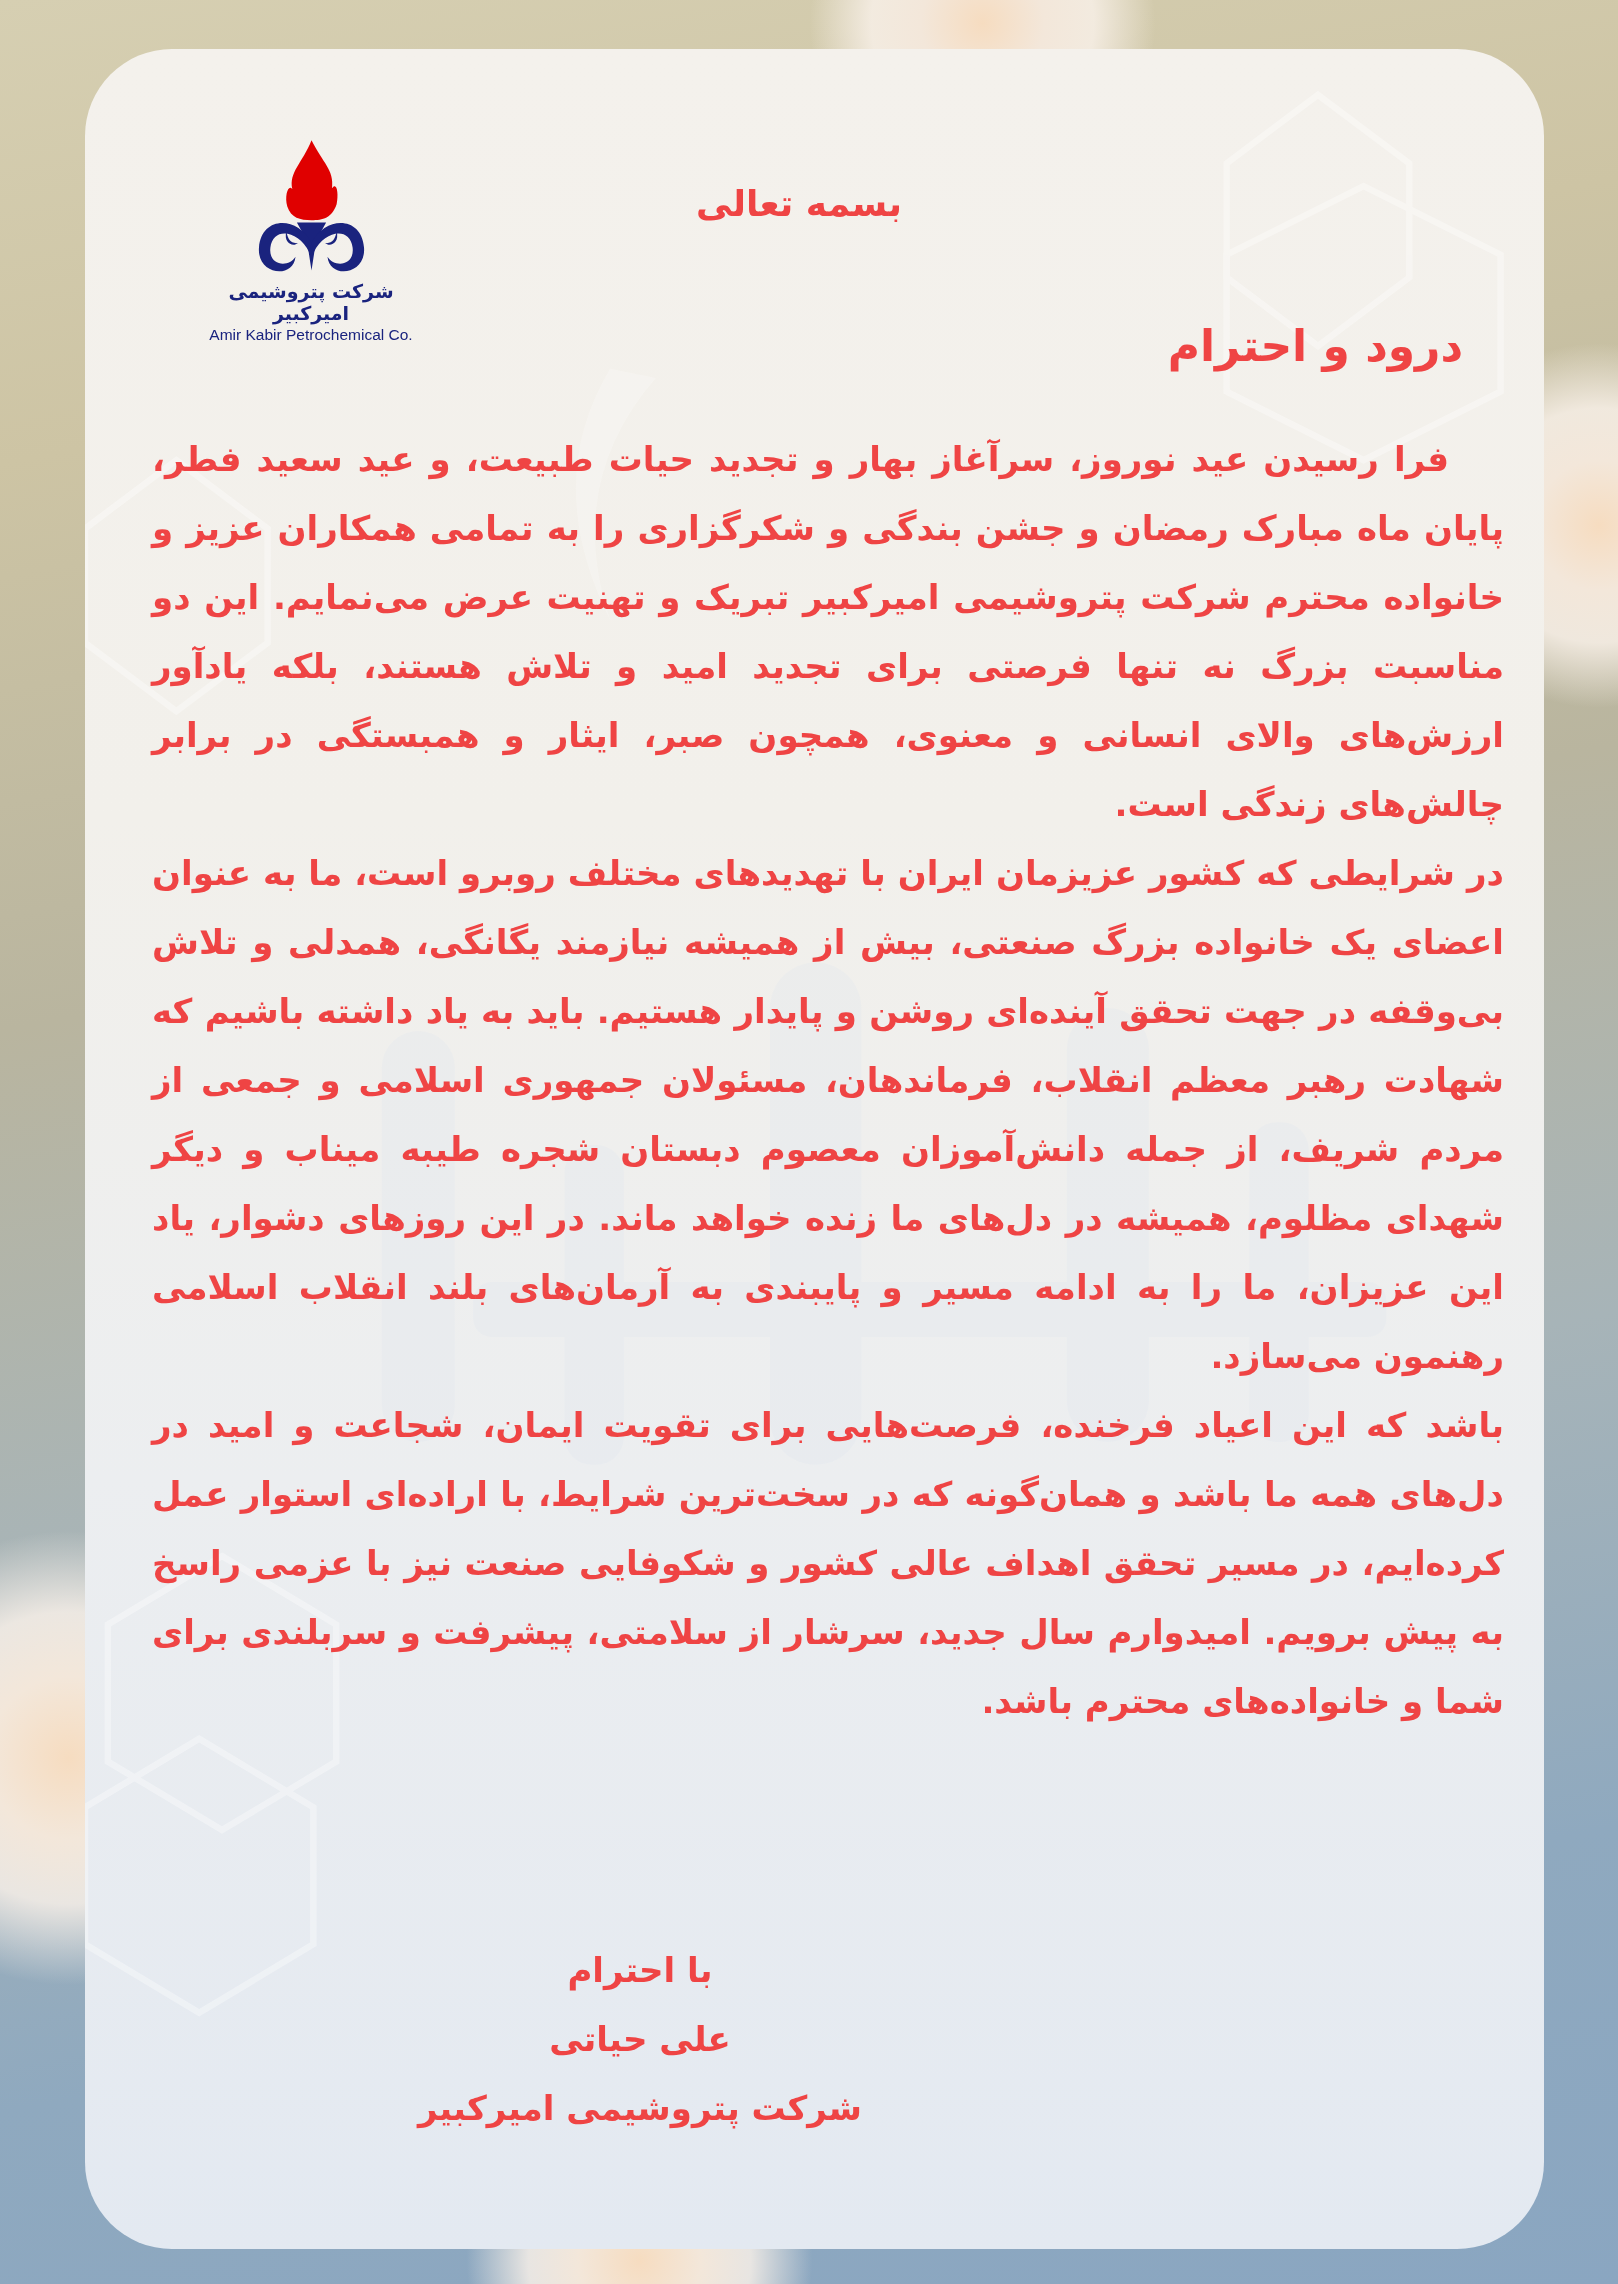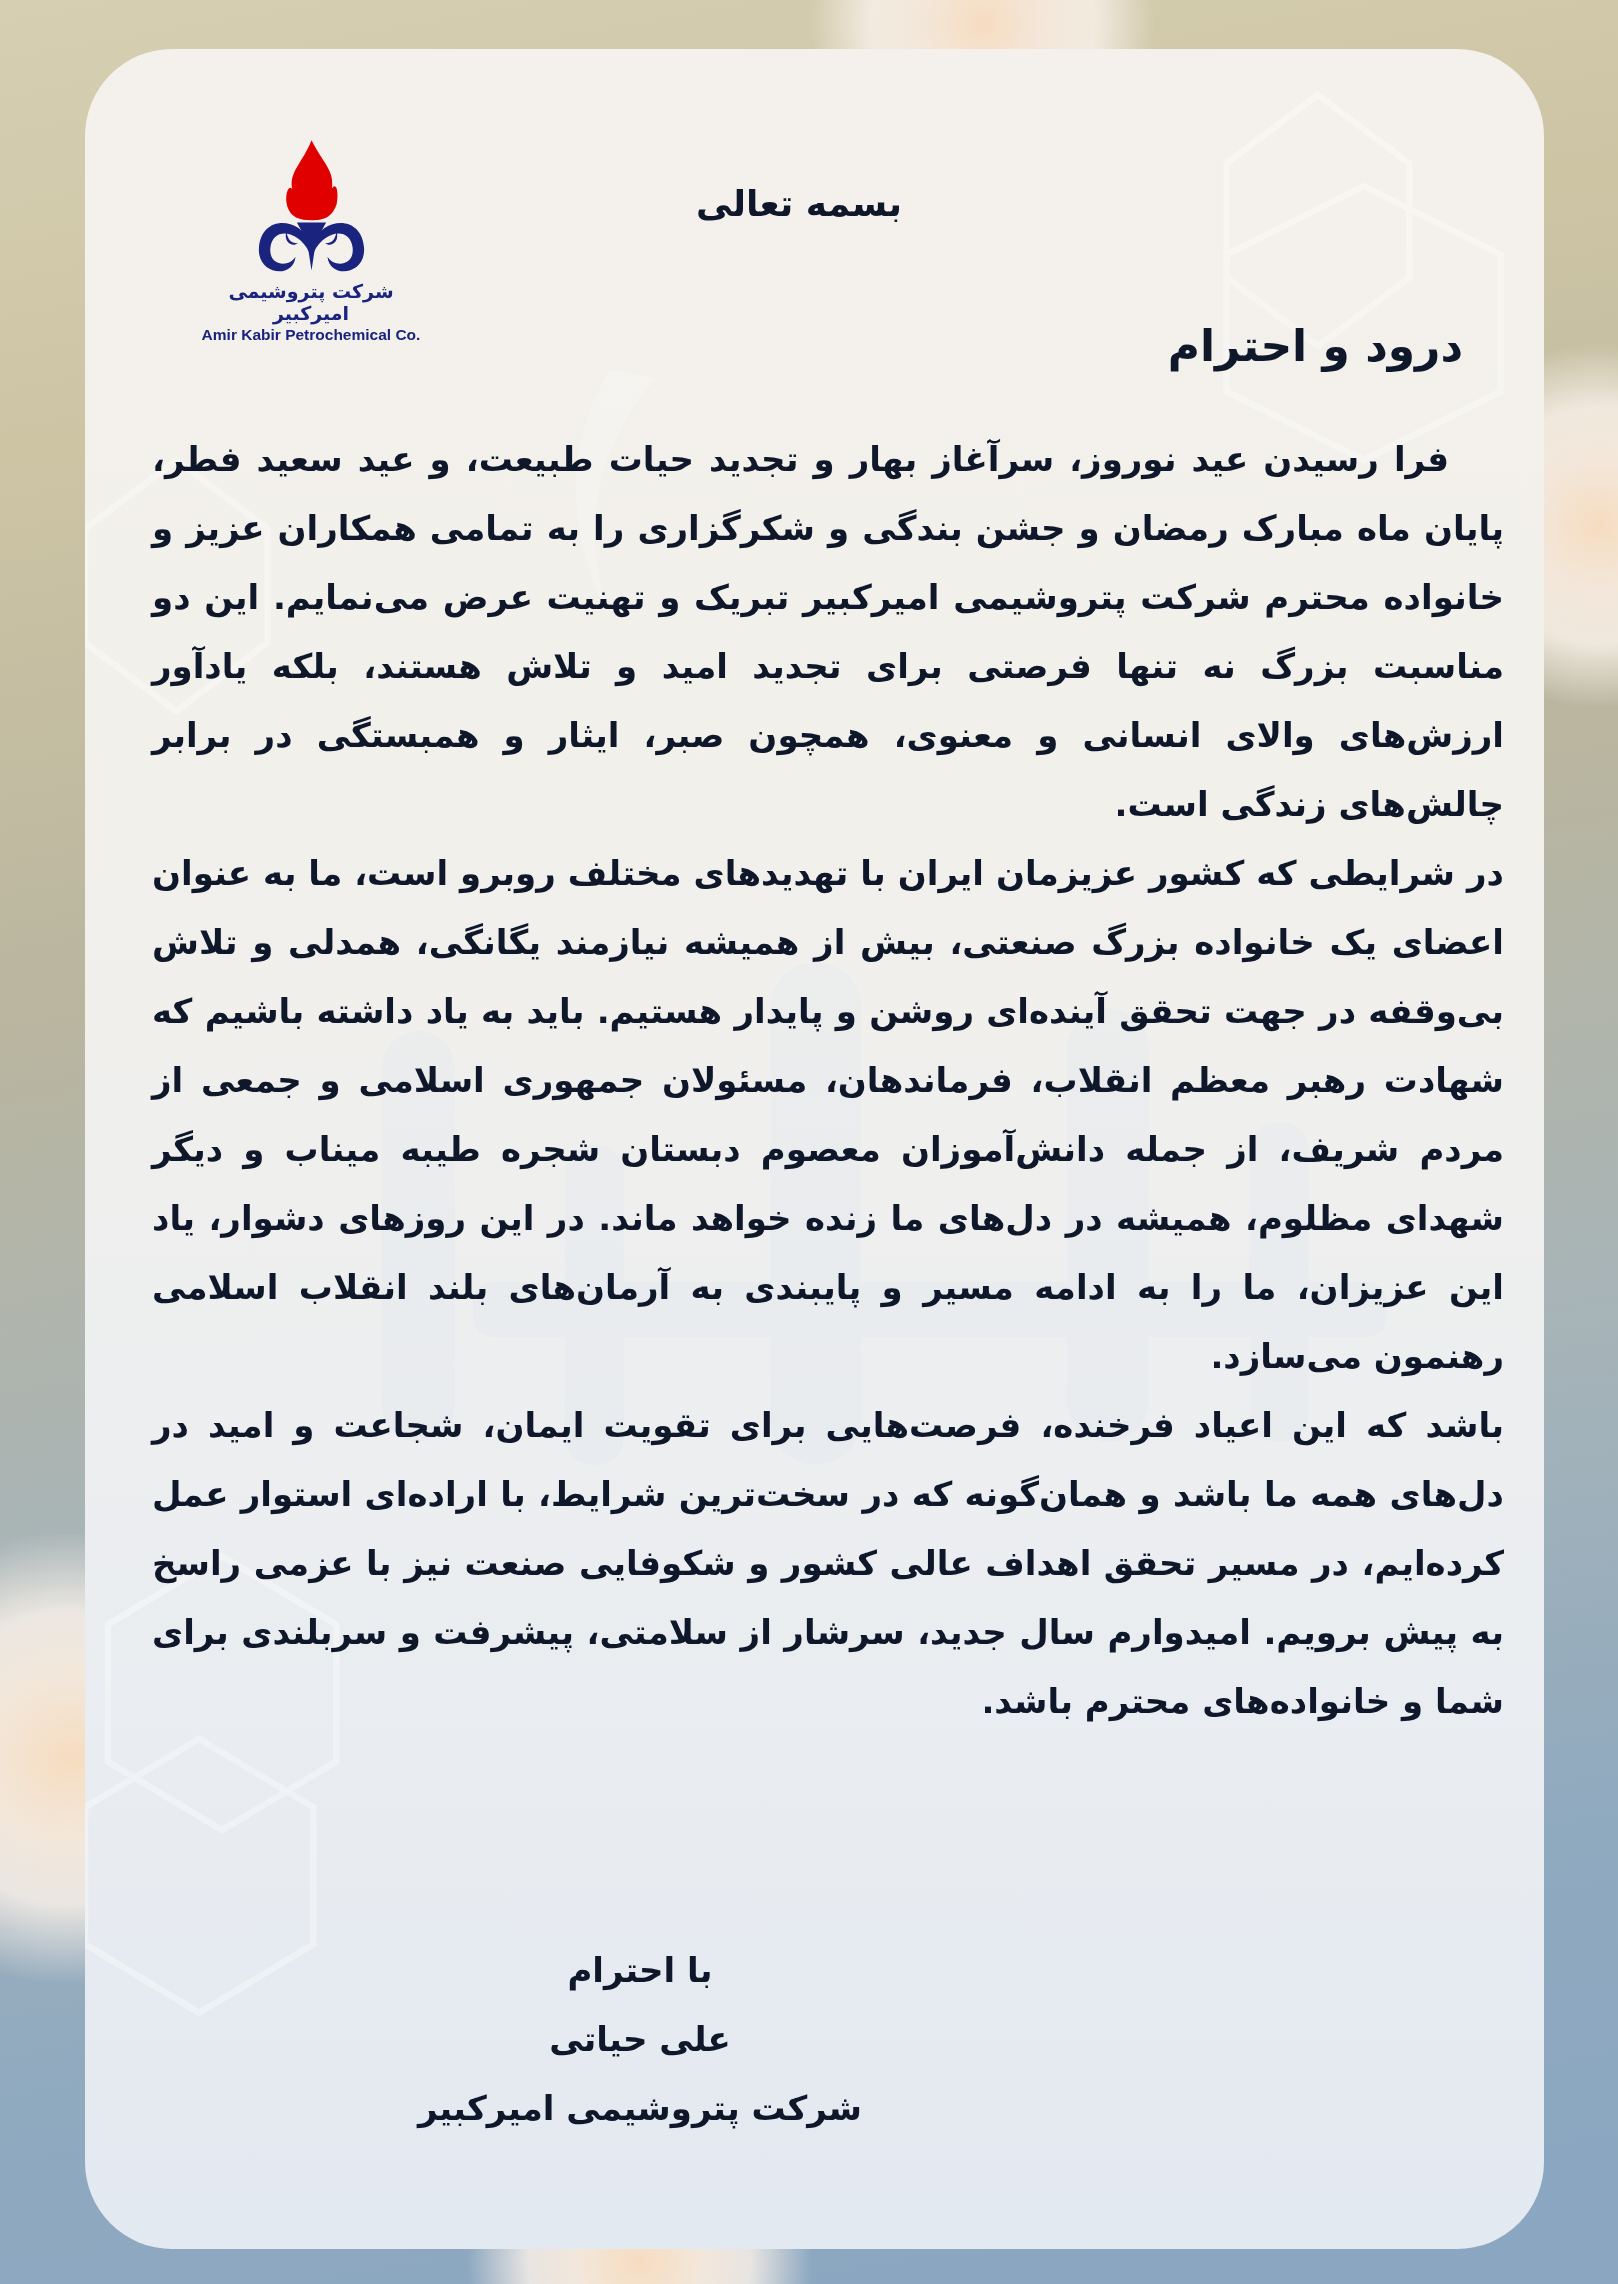--- a/index.html
+++ b/index.html
@@ -25,25 +25,25 @@
   .logo {
     position:absolute; left:107px; top:89px; width:238px; height:219px;
     text-align:center;
   }
   .logo svg { display:block; margin:0 auto; }
   .logo-fa {
     font-family:"DejaVu Sans", sans-serif; font-weight:bold; color:#1a237e;
     font-size:19px; direction:rtl; margin-top:4.6px;
   }
   .logo-en {
-    font-family:"Liberation Sans", sans-serif; font-weight:bold; color:#1a237e;
+    font-family:"Liberation Sans", sans-serif; font-weight:normal; color:#1a237e;
     font-size:15.5px; margin-top:2.7px; white-space:nowrap;
   }
   .text {
-    color:#0f172a; direction:rtl; font-weight:bold;
+    color:#ef4444; direction:rtl; font-weight:bold;
     font-family:"DejaVu Sans", sans-serif;
   }
   .basmala {
     position:absolute; top:183px; left:662px; width:274px; text-align:center;
     font-size:36px;
   }
   .greeting {
     position:absolute; top:320px; right:155px; font-size:44px; text-align:right;
   }
   .body-text {

